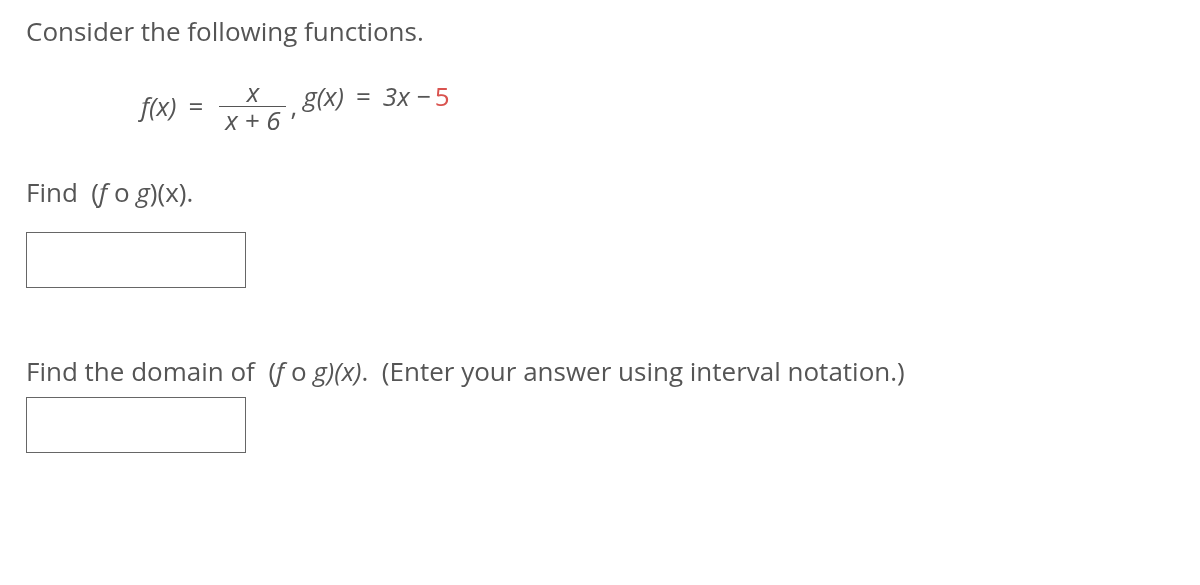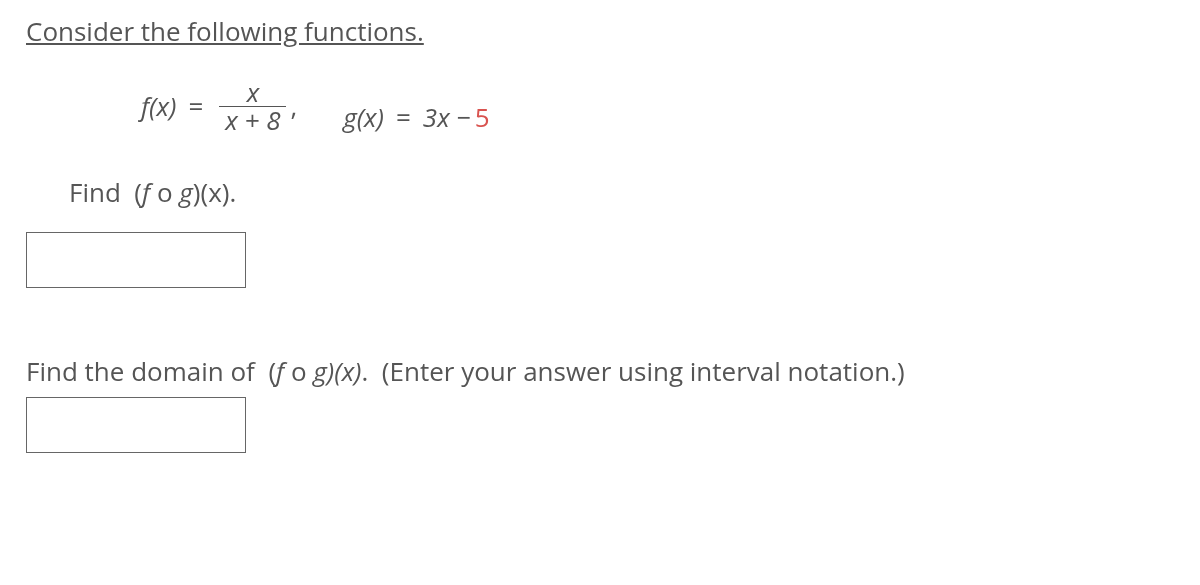--- a/index.html
+++ b/index.html
@@ -11,27 +11,25 @@
     font-family: "Open Sans", "Segoe UI", Arial, sans-serif;
     color: #555;
     font-size: 26px;
     line-height: 1.35;
   }
   .page {
     padding: 14px 20px 0 26px;
   }
   .intro {
     margin-bottom: 30px;
-    text-decoration: underline;
   }
   .eq-row {
     margin-left: 115px;
     display: flex;
-    align-items: flex-end;
-    gap: 40px;
+    align-items: flex-start;
     margin-bottom: 40px;
     font-style: italic;
   }
   .eq {
     display: flex;
     align-items: center;
     gap: 4px;
   }
   .frac {
     display: inline-flex;
@@ -57,21 +55,20 @@
   }
   .answer-box {
     width: 220px;
     height: 56px;
     border: 1px solid #666;
     background: #fff;
     box-sizing: border-box;
   }
   .q1 {
     margin-bottom: 22px;
-    margin-left: 43px;
   }
   .q1 .ital, .q2 .ital {
     font-style: italic;
   }
   .gap1 { height: 66px; }
   .q2 {
     margin-bottom: 8px;
   }
   .roman { font-style: normal; }
 </style>
@@ -82,21 +79,21 @@
 
   <div class="intro">Consider the following functions.</div>
 
   <div class="eq-row">
     <span class="eq">
       <span>f(x)</span>
       <span class="roman" style="margin:0 8px;">=</span>
       <span class="frac">
         <span class="num">x</span>
         <span class="bar"></span>
-        <span class="den">x + 8</span>
+        <span class="den">x + 6</span>
       </span>
       <span class="comma roman">,</span>
     </span>
     <span class="eq">
       <span>g(x)</span>
       <span class="roman" style="margin:0 8px;">=</span>
       <span>3x − </span>
         <span style="color:#d9534f; font-style:normal;">5</span>
     </span>
   </div>

